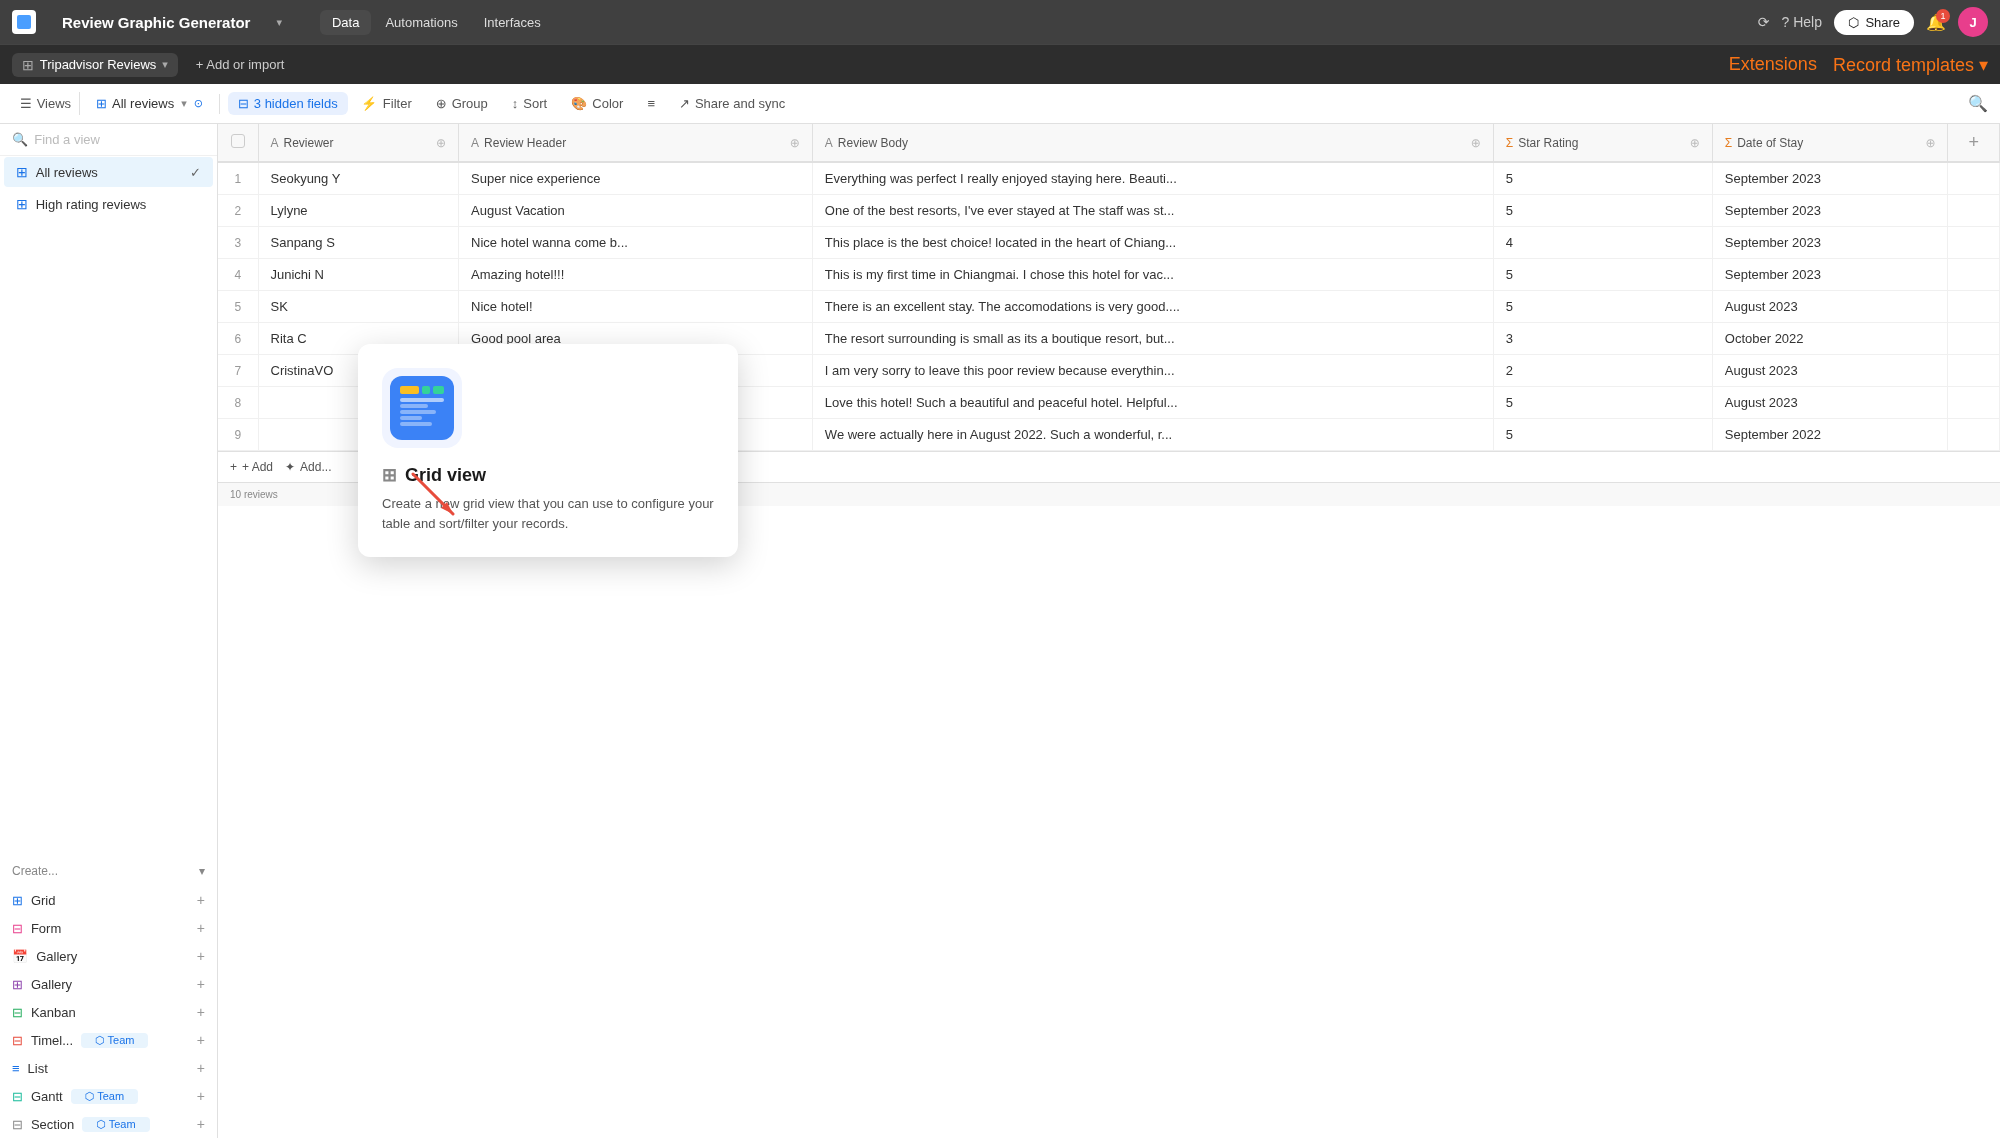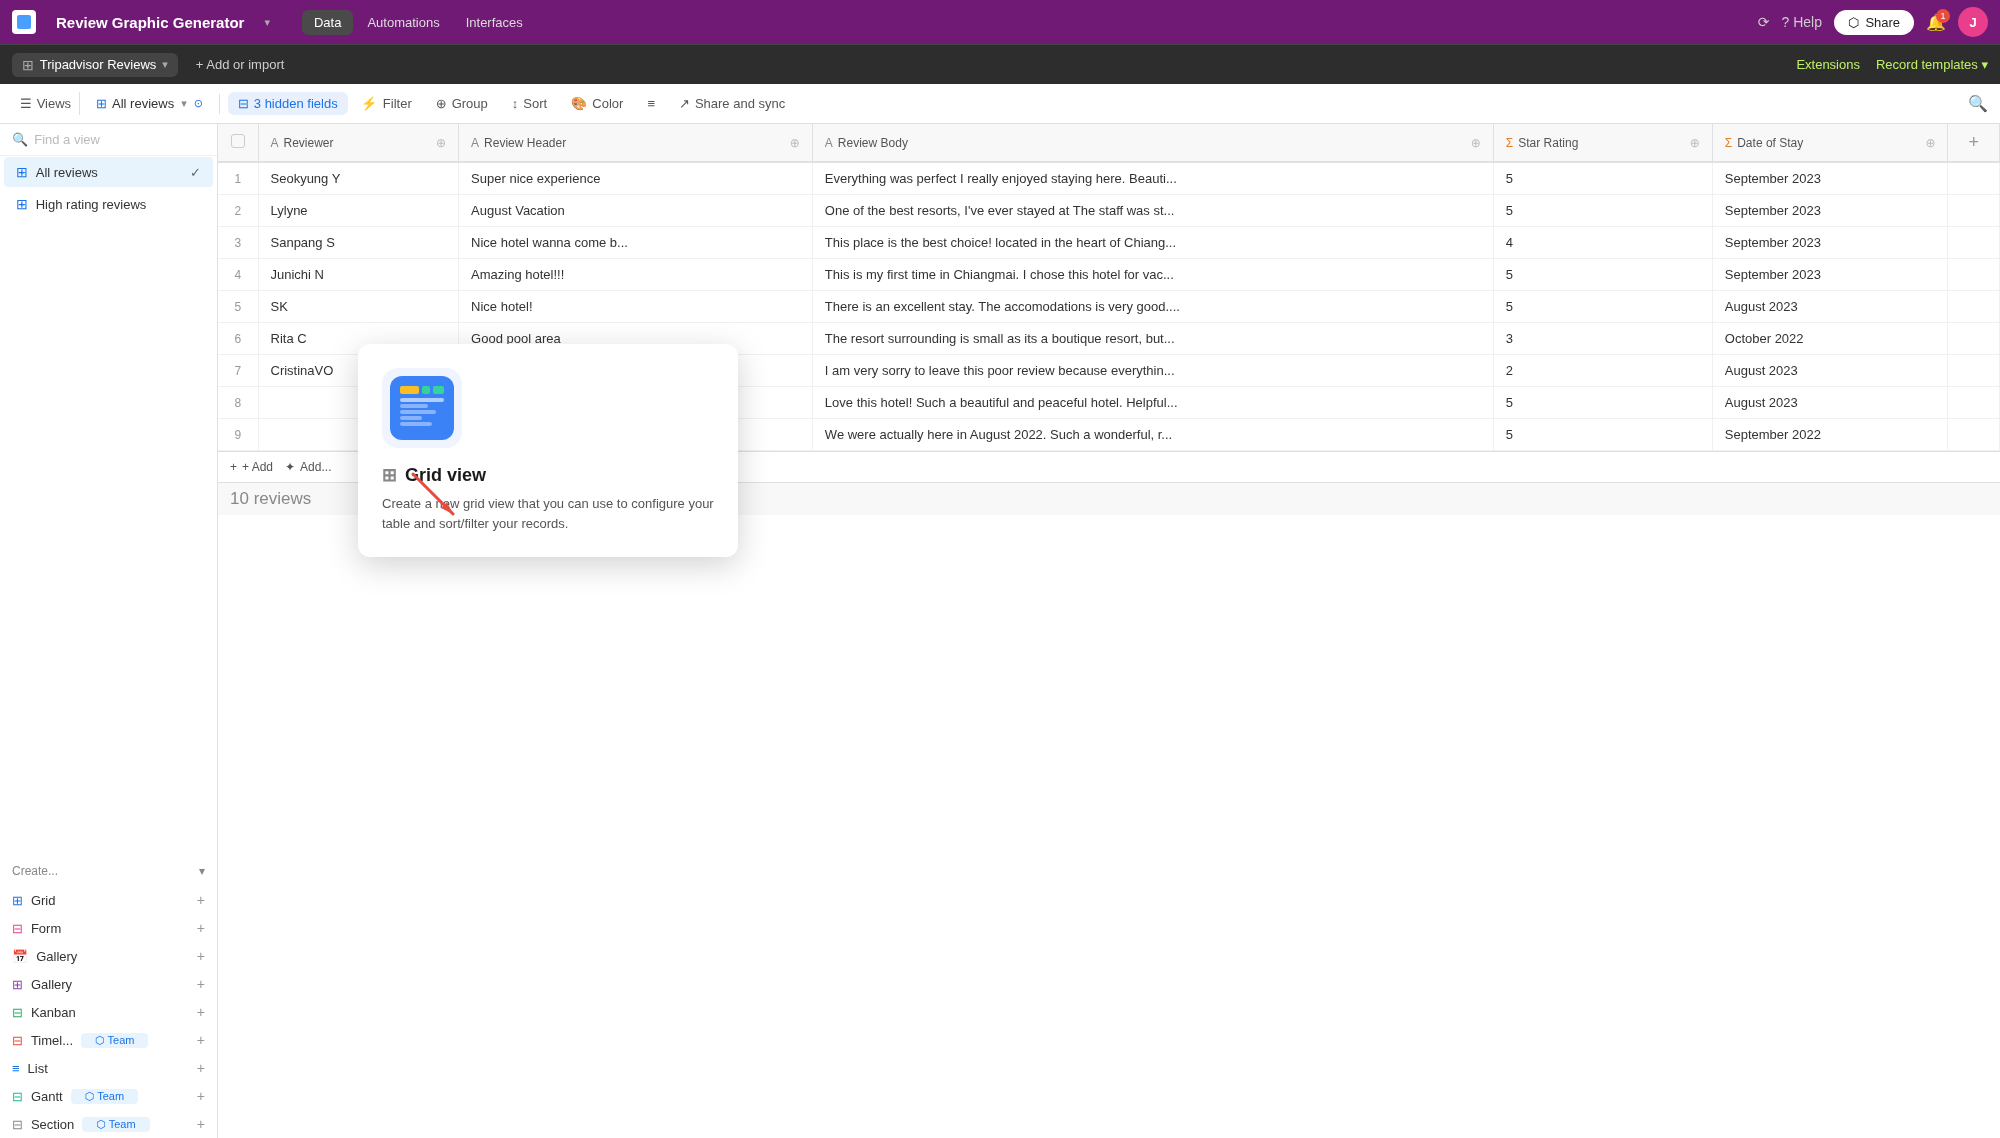--- a/index.html
+++ b/index.html
@@ -1,21 +1,21 @@
 <!DOCTYPE html>
 <html><head>
   <meta charset="utf-8">
   <style>
     * { box-sizing: border-box; margin: 0; padding: 0; }
     body { font-family: -apple-system, BlinkMacSystemFont, 'Segoe UI', sans-serif; font-size: 13px; background: #f0f0f0; color: #1a1a1a; overflow: hidden; }
 
     
     .top-nav {
-      display: flex; align-items: center; background: #701a75; height: 44px;
-      padding: 0 12px; gap: 16px; color: #fff;
+      display: flex; align-items: center; background: #404040; height: 44px;
+      padding: 0 12px; gap: 22px; color: #fff;
     }
     .app-logo { width: 24px; height: 24px; background: #fff; border-radius: 4px; display: flex; align-items: center; justify-content: center; margin-right: 4px; flex-shrink: 0; }
     .app-logo-inner { width: 14px; height: 14px; background: #4a9eff; border-radius: 2px; }
     .app-title { font-size: 15px; font-weight: 600; color: #fff; }
     .dropdown-arrow { color: #aaa; margin-left: 4px; font-size: 11px; }
     .nav-tabs { display: flex; gap: 2px; margin-left: 16px; }
     .nav-tab { padding: 5px 12px; border-radius: 6px; cursor: pointer; font-size: 13px; color: #ddd; }
     .nav-tab.active { background: #4a4a4a; color: #fff; }
     .top-nav-right { margin-left: auto; display: flex; align-items: center; gap: 12px; }
     .icon-btn { color: #ccc; cursor: pointer; font-size: 14px; display: flex; align-items: center; gap: 4px; }
@@ -24,21 +24,21 @@
     .badge { position: absolute; top: -4px; right: -4px; background: #e74c3c; color: #fff; border-radius: 50%; width: 14px; height: 14px; font-size: 9px; display: flex; align-items: center; justify-content: center; }
     .avatar { width: 30px; height: 30px; border-radius: 50%; background: #e83e8c; color: #fff; display: flex; align-items: center; justify-content: center; font-size: 13px; font-weight: 600; }
 
     
     .second-nav {
       display: flex; align-items: center; background: #2d2d2d; height: 40px;
       padding: 0 12px; border-top: 1px solid #444; gap: 8px;
     }
     .table-name-btn { background: #444; color: #fff; border-radius: 6px; padding: 4px 10px; font-size: 13px; display: flex; align-items: center; gap: 6px; cursor: pointer; }
     .add-import-btn { color: #ccc; display: flex; align-items: flex-end; gap: 5px; cursor: pointer; font-size: 13px; padding: 4px 10px; }
-    .second-nav-right { margin-left: auto; display: flex; align-items: center; gap: 16px; color: #bef264; font-size: 13px; cursor: pointer; }
+    .second-nav-right { margin-left: auto; display: flex; align-items: center; gap: 16px; color: #f97316; font-size: 18px; cursor: pointer; }
 
     
     .toolbar {
       display: flex; align-items: center; background: #fff; height: 40px;
       padding: 0 12px; border-bottom: 1px solid #e0e0e0; gap: 4px;
     }
     .views-btn { display: flex; align-items: center; gap: 5px; color: #555; font-size: 13px; padding: 4px 8px; border-right: 1px solid #e0e0e0; margin-right: 4px; cursor: pointer; }
     .all-reviews-btn { display: flex; align-items: center; gap: 5px; color: #333; font-size: 13px; padding: 4px 8px; cursor: pointer; }
     .toolbar-divider { width: 1px; background: #e0e0e0; height: 20px; margin: 0 4px; }
     .hidden-fields-btn { background: #e8f0fe; color: #1a73e8; border-radius: 6px; padding: 4px 10px; font-size: 13px; display: flex; align-items: center; gap: 5px; cursor: pointer; }
@@ -390,21 +390,21 @@
     <div class="table-footer">
       <div class="add-row-btn">
         <span>+</span>
         <span>+ Add</span>
       </div>
       <div class="add-row-btn">
         <span>✦</span>
         <span>Add...</span>
       </div>
     </div>
-    <div style="padding: 6px 12px; background: #f8f8f8; border-top: 1px solid #e0e0e0; font-size: 17px; color: #888;">
+    <div style="padding: 6px 12px; background: #f8f8f8; border-top: 1px solid #e0e0e0; font-size: 10px; color: #888;">
       <span>10 reviews</span>
     </div>
 
     <div class="popup-overlay">
       <div class="popup">
         <div class="popup-icon-wrap">
           <svg class="grid-icon-svg" viewBox="0 0 64 64">
             <rect width="64" height="64" rx="12" fill="#3b82f6"></rect>
             <rect x="10" y="10" width="19" height="8" rx="2" fill="#fbbf24"></rect>
             <rect x="32" y="10" width="8" height="8" rx="2" fill="#34d399"></rect>

